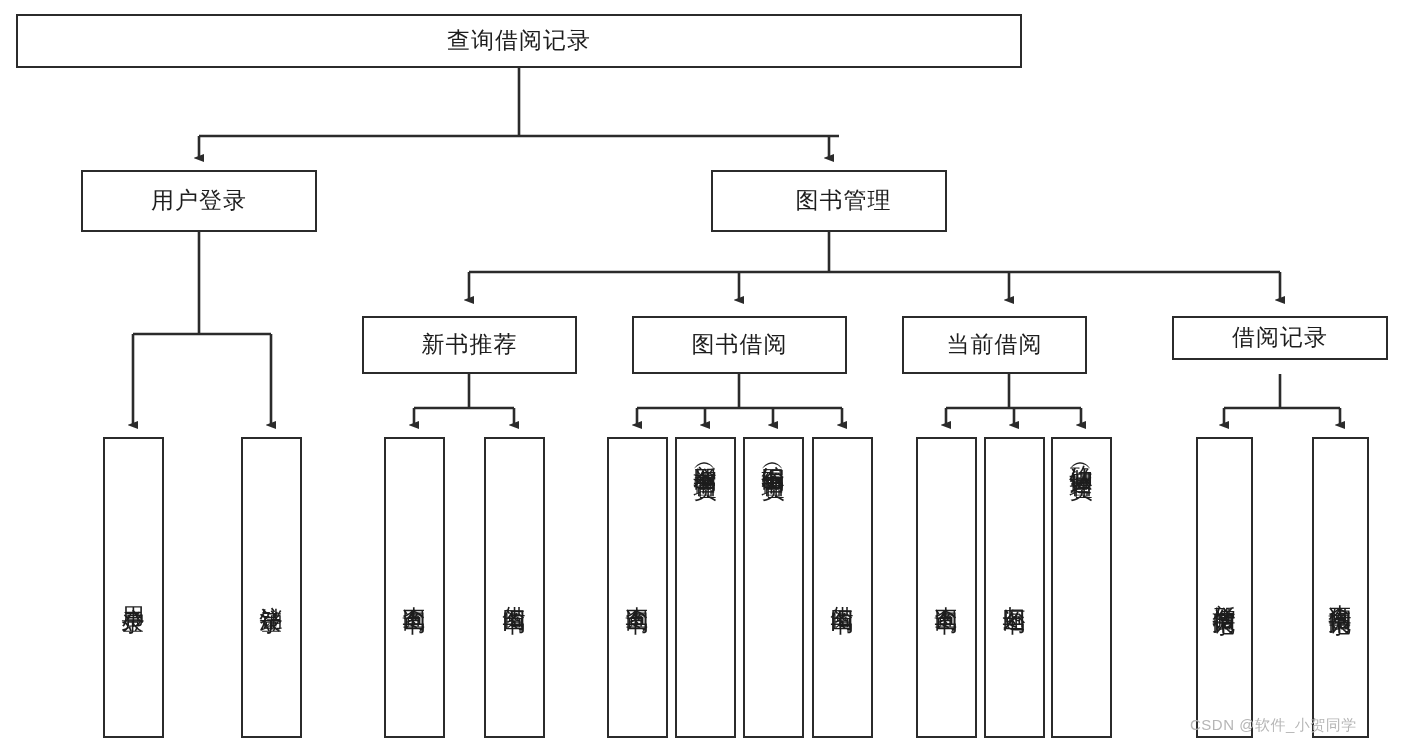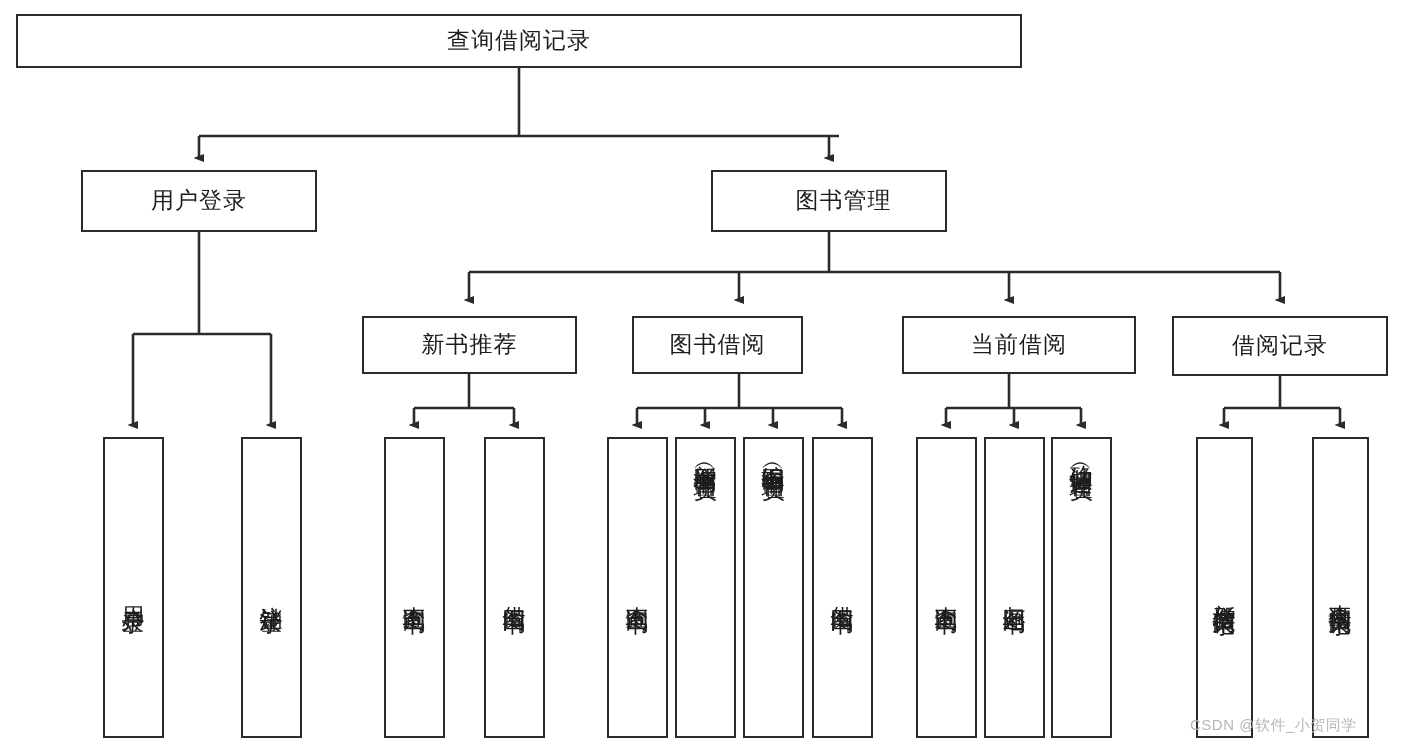--- a/index.html
+++ b/index.html
@@ -118,23 +118,23 @@
       <path d="M1340,408 L1340,425" marker-end="url(#arrow)"></path>
     </g>
   </svg>
 
   <div class="node h" style="left:16px; top:14px; width:1006px; height:54px;">查询借阅记录</div>
 
   <div class="node h" style="left:81px; top:170px; width:236px; height:62px;">用户登录</div>
   <div class="node h" style="left:711px; top:170px; width:236px; height:62px;padding-left:29px;">图书管理</div>
 
   <div class="node h" style="left:362px; top:316px; width:215px; height:58px;">新书推荐</div>
-  <div class="node h" style="left:632px; top:316px; width:171px; height:58px;">图书借阅</div>
-  <div class="node h" style="left:902px; top:316px; width:234px; height:58px;">当前借阅</div>
-  <div class="node h" style="left:1172px; top:316px; width:216px; height:60px;">借阅记录</div>
+  <div class="node h" style="left:632px; top:316px; width:215px; height:58px;">图书借阅</div>
+  <div class="node h" style="left:902px; top:316px; width:185px; height:58px;">当前借阅</div>
+  <div class="node h" style="left:1172px; top:316px; width:216px; height:44px;">借阅记录</div>
 
   <div class="node v center" style="left:103px; top:437px; width:61px; height:301px;">
     <span class="vtext">用户登录</span>
   </div>
   <div class="node v center" style="left:241px; top:437px; width:61px; height:301px;">
     <span class="vtext">注销登录</span>
   </div>
 
   <div class="node v center" style="left:384px; top:437px; width:61px; height:301px;">
     <span class="vtext">查询图书</span>

